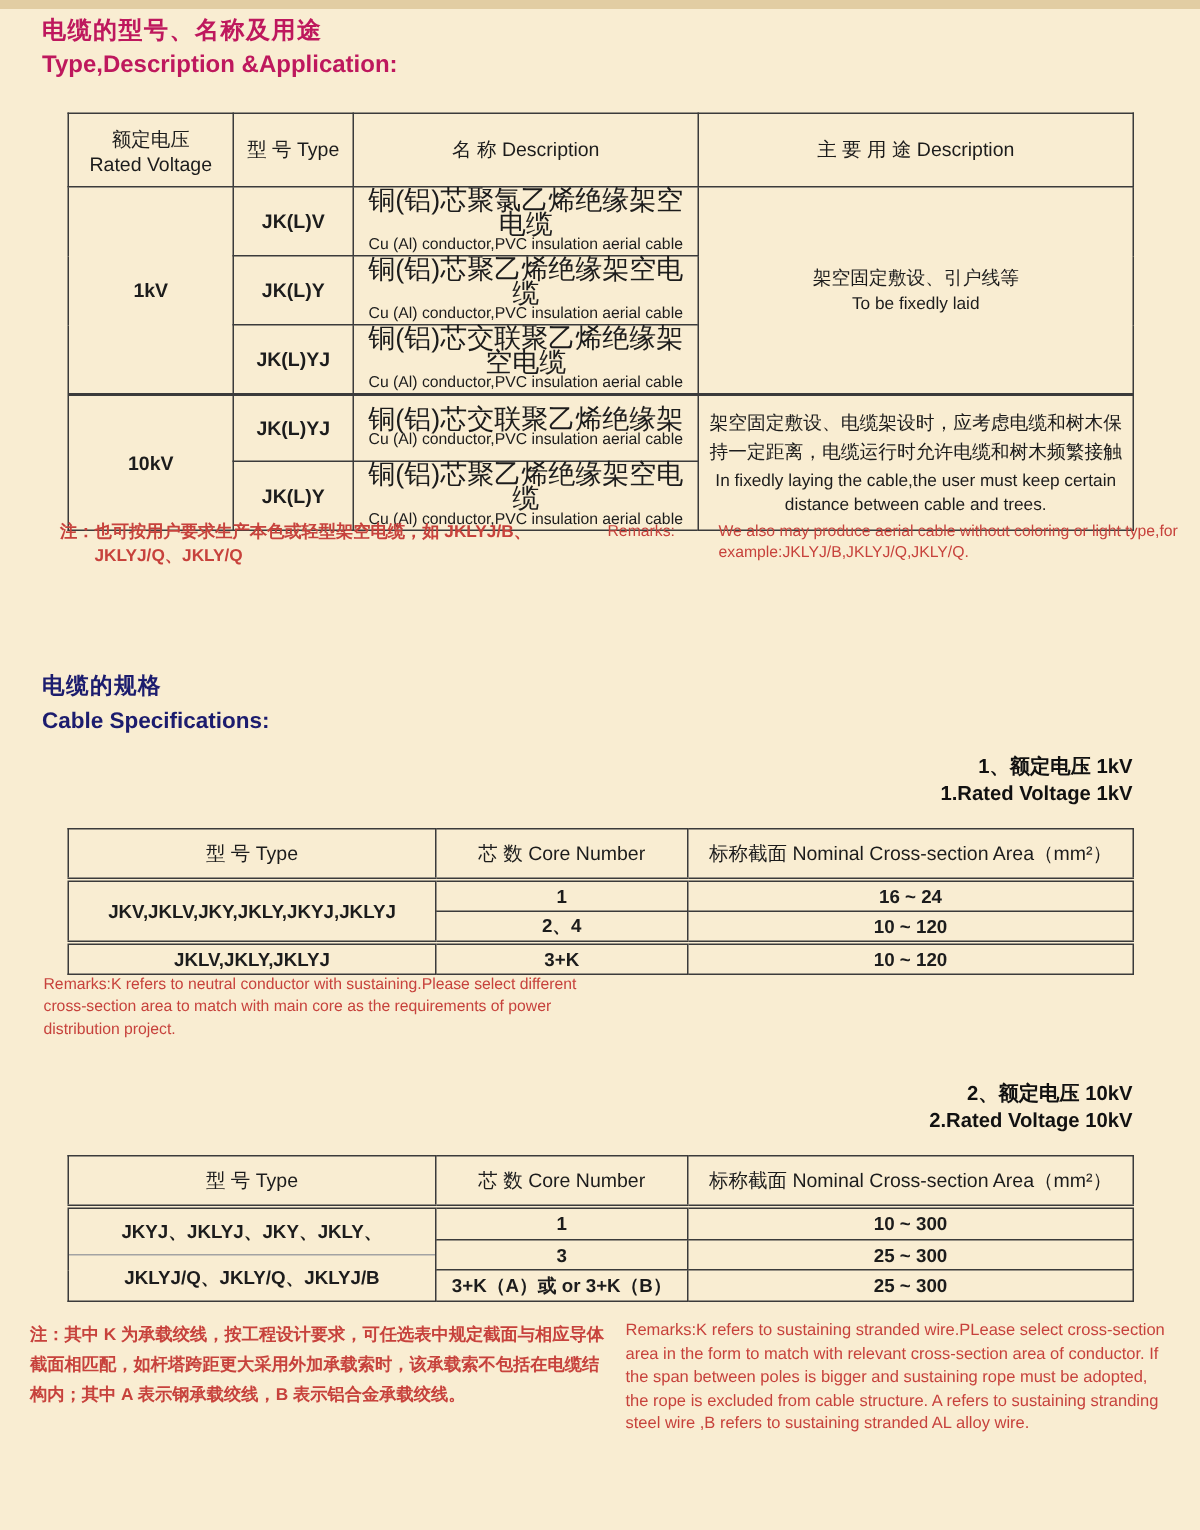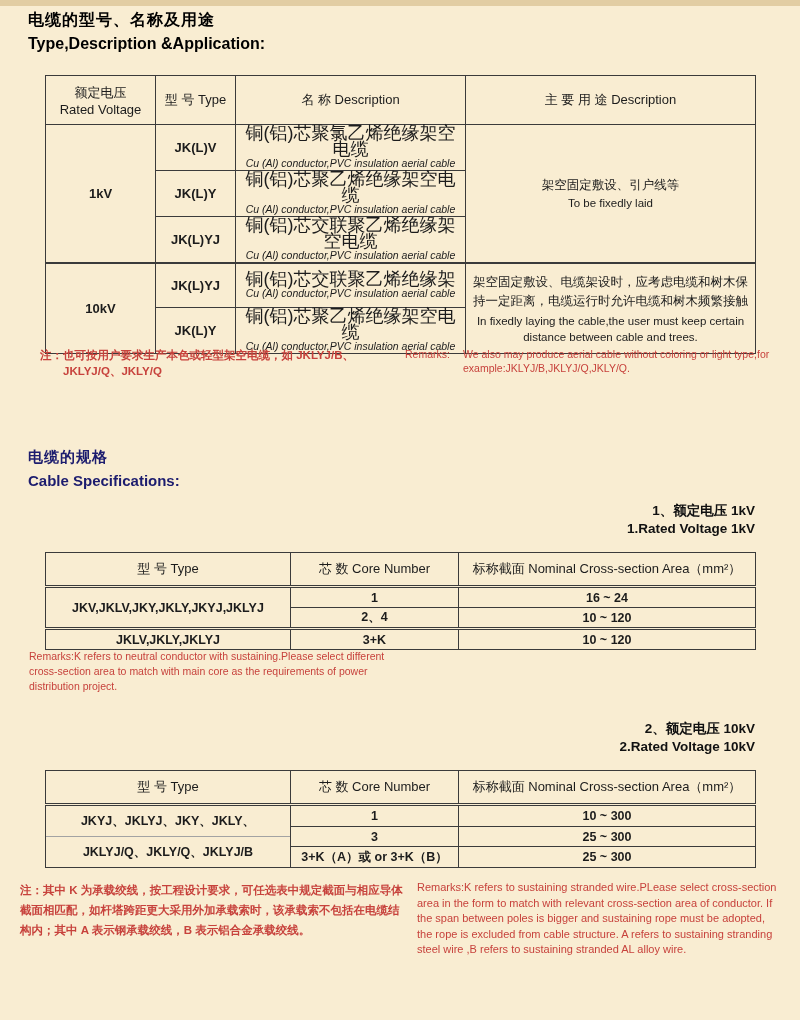--- a/index.html
+++ b/index.html
@@ -6,42 +6,42 @@
   body{
     width:800px;height:1020px;position:relative;
     background:#f9edd2;
     font-family:"Liberation Sans", sans-serif;
     color:#1c1c1c;
     overflow:hidden;
   }
   .top-strip{position:absolute;left:0;top:0;width:800px;height:6px;background:#e2cda3;}
 
   
-  .doc-title{position:absolute;left:28px;top:10px;color:#000000;font-weight:bold;}
+  .doc-title{position:absolute;left:28px;top:10px;color:#be185d;font-weight:bold;}
   .doc-title .zh{font-size:16px;letter-spacing:1px;}
   .doc-title .en{font-size:16px;margin-top:4px;}
   .sec-title{position:absolute;left:28px;top:448px;color:#1c1c6e;font-weight:bold;}
   .sec-title .zh{font-size:15px;letter-spacing:1px;}
   .sec-title .en{font-size:15px;margin-top:5px;}
 
   .sub-heading{position:absolute;width:355px;text-align:right;font-weight:bold;font-size:13.5px;color:#111;}
   .sub-heading div{line-height:18px;}
   .sub1{left:400px;top:502px;}
   .sub2{left:400px;top:720px;}
 
   
   table{border-collapse:collapse;table-layout:fixed;}
   td,th{border:1px solid #3b3b3b;text-align:center;vertical-align:middle;padding:0 4px;font-weight:normal;}
   .t1{position:absolute;left:45px;top:75px;width:710px;}
   .t1 th{height:48px;font-size:13px;}
   .t1 td{height:43px;}
   .t1 .code{font-size:13px;font-weight:bold;}
   .t1 .volt{font-size:13px;font-weight:bold;}
   .t1 .desc .zh{font-size:18px;line-height:16px;}
-  .t1 .desc .en{font-size:10.5px;line-height:13px;font-style:italic;}
+  .t1 .desc .en{font-size:10.5px;line-height:13px;}
   .t1 .app{font-size:12.5px;}
   .t1 .app .zh{line-height:18px;}
   .t1 .app .en{font-size:11.5px;margin-top:2px;line-height:15px;}
   .t1 .app10 .zh{text-align:center;padding:0 3px;line-height:19px;}
   .t1 .app10 .en{font-size:11.5px;margin-top:2px;line-height:16px;}
   .t1 tr.grp td{border-top:2px solid #3b3b3b;}
   .hdr2{height:48px;}
 
   .spec{position:absolute;left:45px;width:710px;}
   .spec th{height:32px;font-size:13px;border-bottom:3px double #3b3b3b;}
@@ -50,21 +50,21 @@
   .t3{top:770px;}
   .t2 tr.dbl td{border-top:3px double #3b3b3b;}
   .typecell{padding:0;}
   .typecell .wrap{display:flex;flex-direction:column;height:61px;}
   .typecell .half{flex:1;display:flex;align-items:center;justify-content:center;}
   .typecell .half.second{border-top:1px solid #a3a3a3;}
 
   
   .note{position:absolute;display:flex;color:#c7423c;}
   .note .zh-block{font-size:11.5px;line-height:16px;font-weight:bold;}
-  .note .en-block{font-size:10.5px;line-height:14px;}
+  .note .en-block{font-size:10.5px;line-height:14px;gap:16px;}
   .note1{left:40px;top:347px;width:750px;}
   .note1 .zh-block{width:352px;display:flex;}
   .note1 .zh-lines{flex:1;}
   .note1 .en-block{margin-left:13px;display:flex;width:385px;}
   .note1 .remarks-label{width:58px;flex:none;}
   .note2{left:20px;top:649px;width:770px;}
   .note2 .zh-block{width:388px;}
   .note2 .en-block{margin-left:9px;width:360px;line-height:15px;}
   .note3{left:20px;top:880px;width:770px;}
   .note3 .zh-block{width:390px;line-height:20px;}

